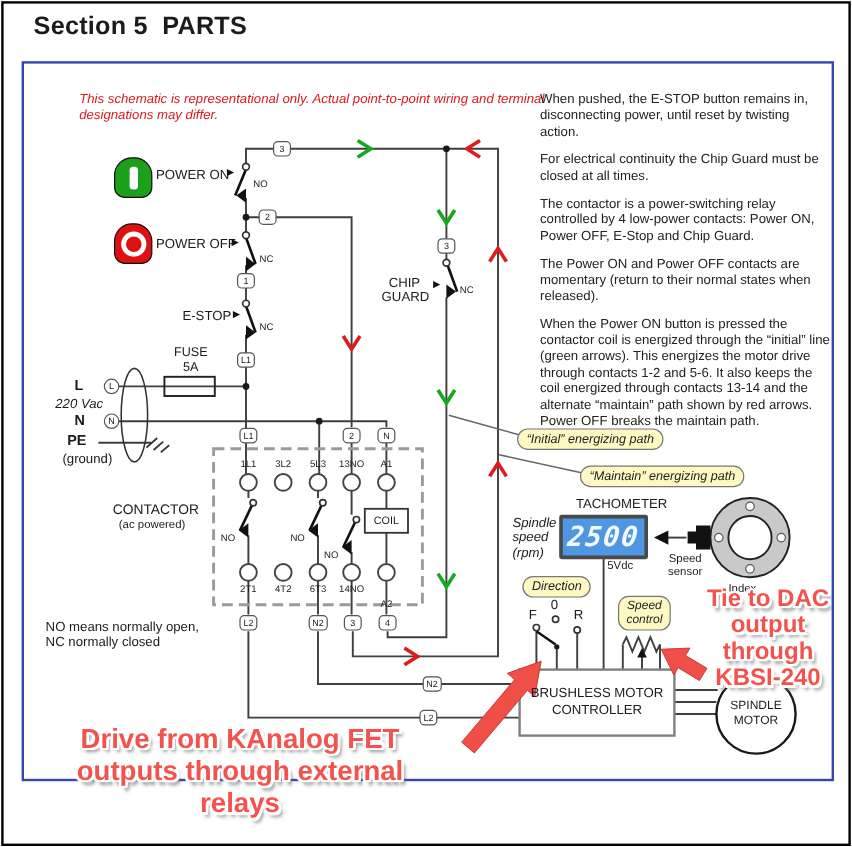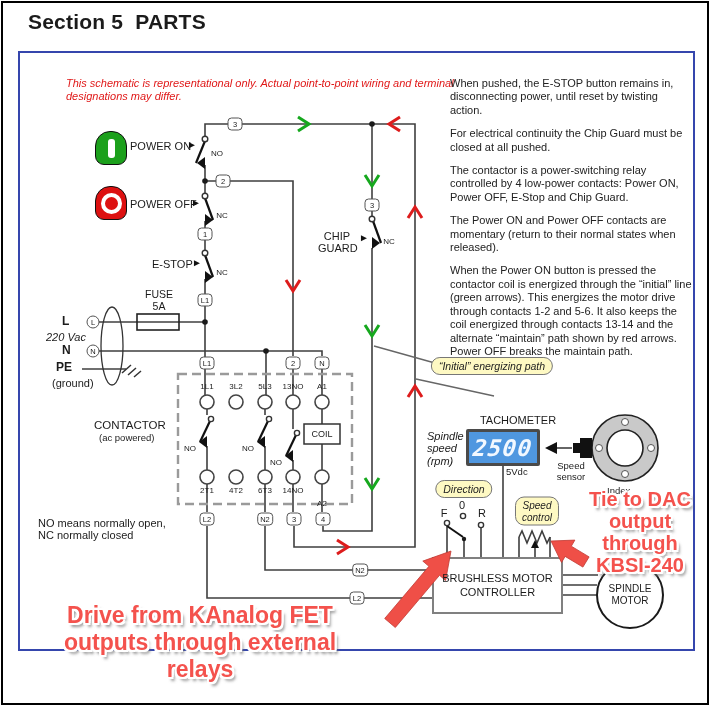--- a/index.html
+++ b/index.html
@@ -179,27 +179,28 @@
     </g>
 
     <polygon points="451,551 445.6,580.5 439.5,575.3 395.3,627.5 384.7,618.5 428.9,566.3 422.8,561.1" fill="#ef4f47" stroke="#c03a34" stroke-width="0.8"></polygon>
     <polygon points="551,541 574.9,540.1 571.3,546.2 589.1,556.9 582.9,567.1 565.1,556.4 561.5,562.5" fill="#ef4f47" stroke="#c03a34" stroke-width="0.8"></polygon>
   </svg>
 
   <div class="abs heading" style="left:28px;top:10px;">Section 5  PARTS</div>
   <div class="abs disclaimer" style="left:66px;top:77px;width:425px;">This schematic is representational only. Actual point-to-point wiring and terminal designations may differ.</div>
   <div class="abs notes" style="left:450px;top:77px;width:242px;">
     <p>When pushed, the E-STOP button remains in, disconnecting power, until reset by twisting action.</p>
-    <p>For electrical continuity the Chip Guard must be closed at all pushed.</p>
+    <p>For electrical continuity the Chip Guard must be closed at all times.</p>
     <p>The contactor is a power-switching relay controlled by 4 low-power contacts: Power ON, Power OFF, E-Stop and Chip Guard.</p>
     <p>The Power ON and Power OFF contacts are momentary (return to their normal states when released).</p>
     <p>When the Power ON button is pressed the contactor coil is energized through the “initial” line (green arrows). This energizes the motor drive through contacts 1-2 and 5-6. It also keeps the coil energized through contacts 13-14 and the alternate “maintain” path shown by red arrows. Power OFF breaks the maintain path.</p>
   </div>
 
   <div class="callout" style="left:492px;top:366px;">“Initial” energizing path</div>
+  <div class="callout" style="left:552px;top:397px;">“Maintain” energizing path</div>
 
   <div class="btn btn-green" style="left:95px;top:131px;">
     <div class="bar-i"></div>
   </div>
   <div class="btn btn-red" style="left:95px;top:186px;">
     <div class="ring-o"></div>
   </div>
 
   <div class="abs lbl" style="left:130px;top:140px;">POWER ON</div>
   <div class="abs ptr" style="left:187px;top:140px;">►</div>

